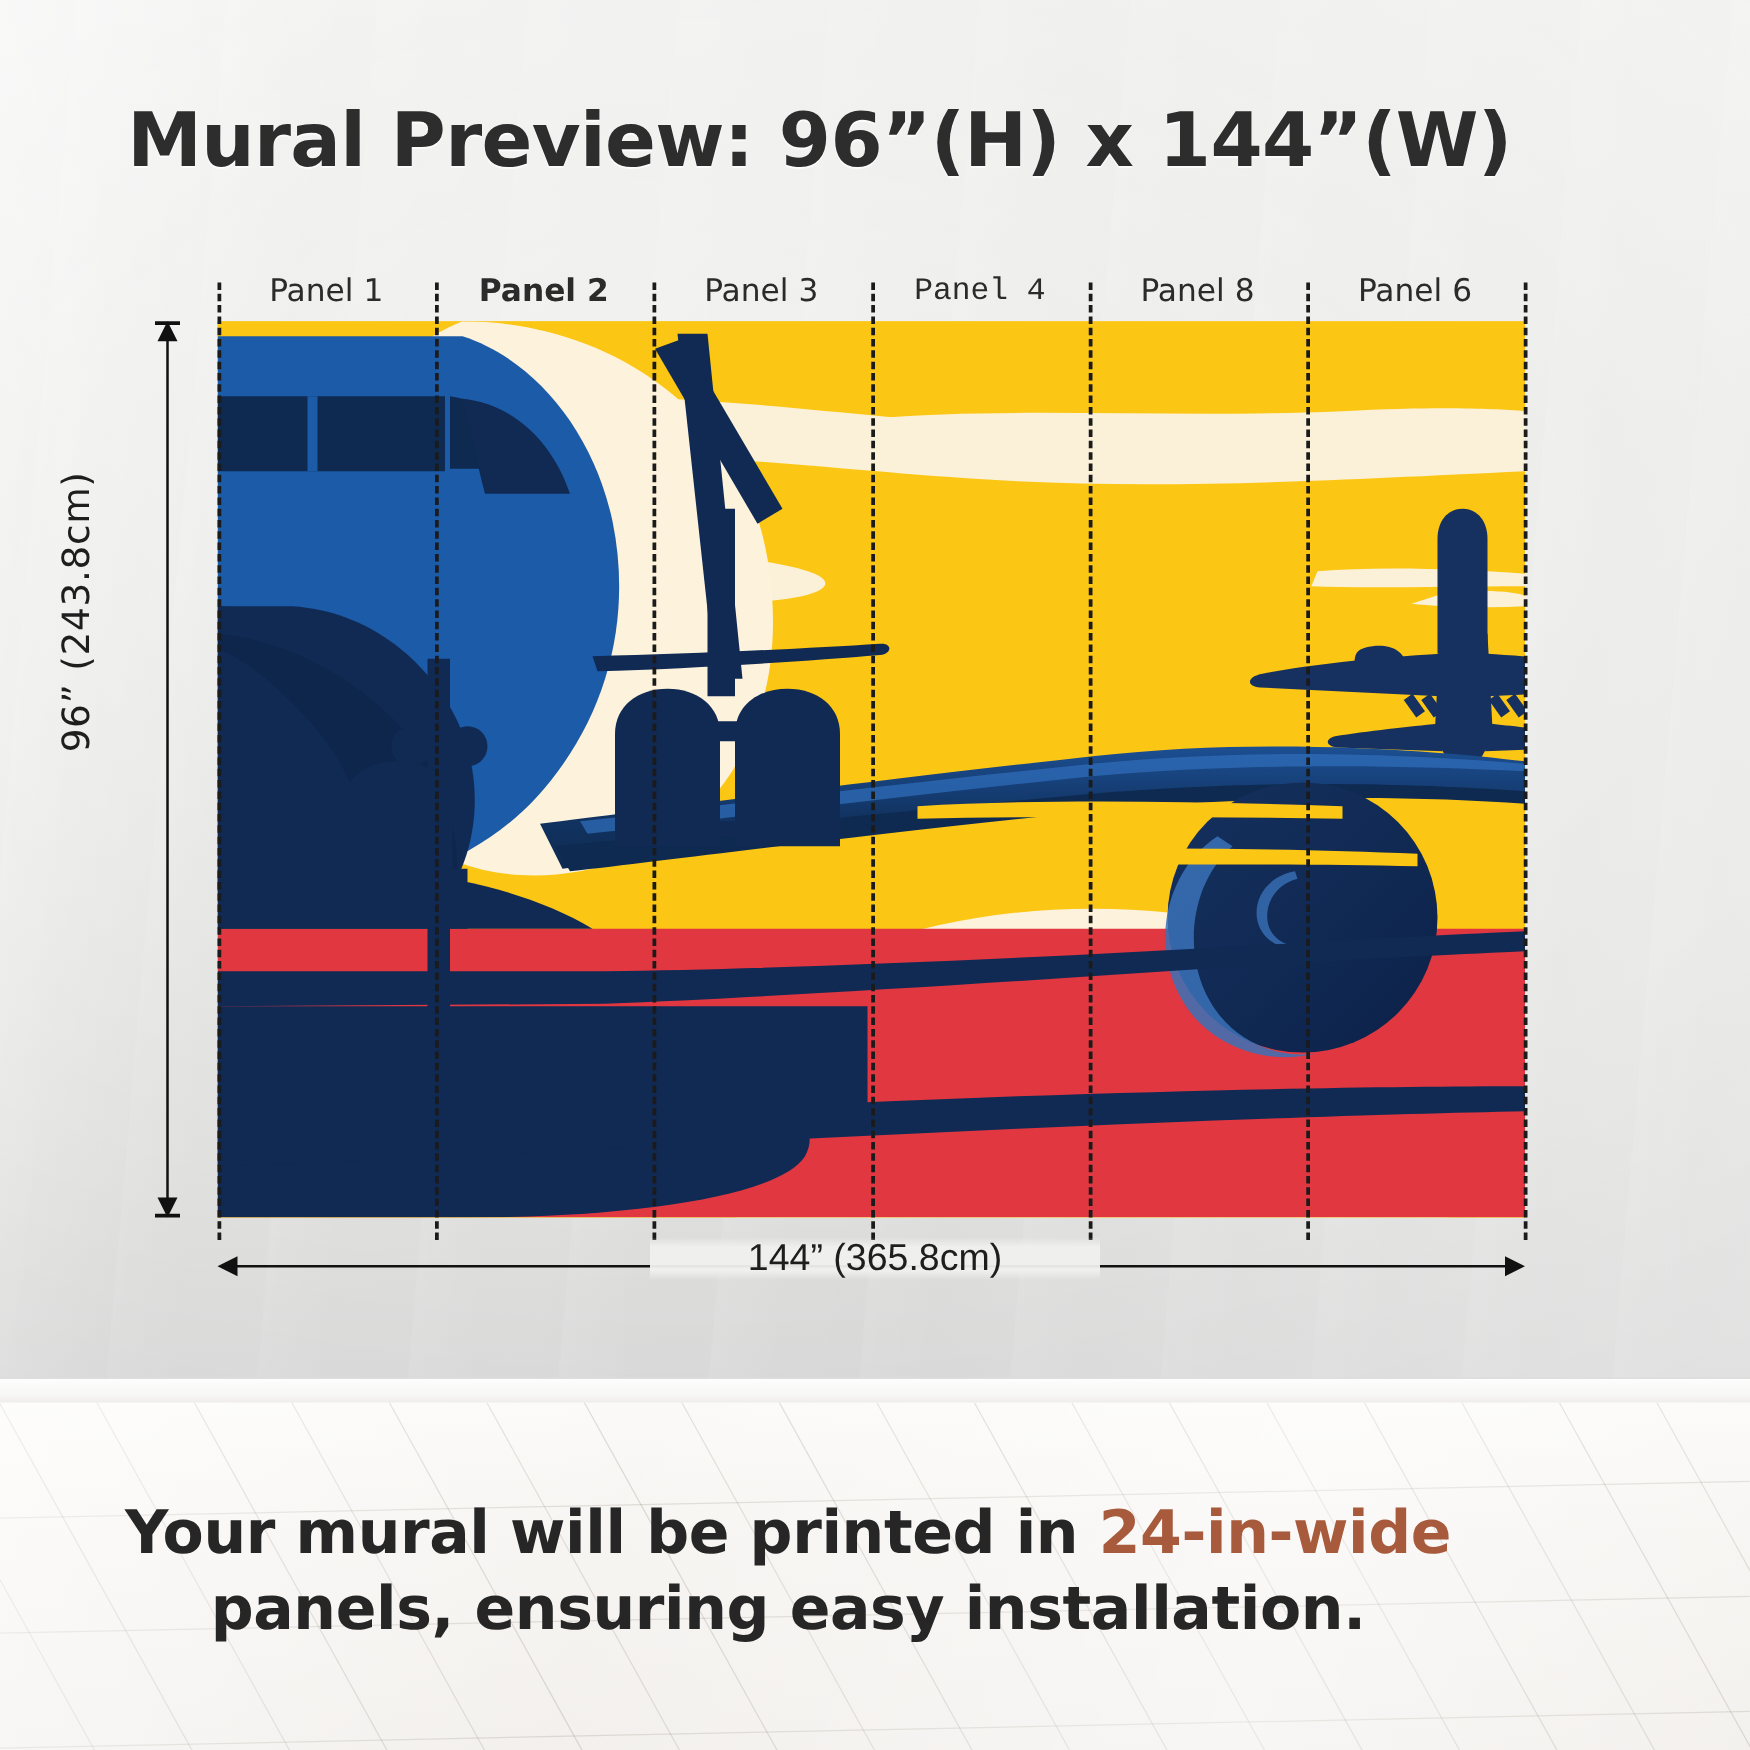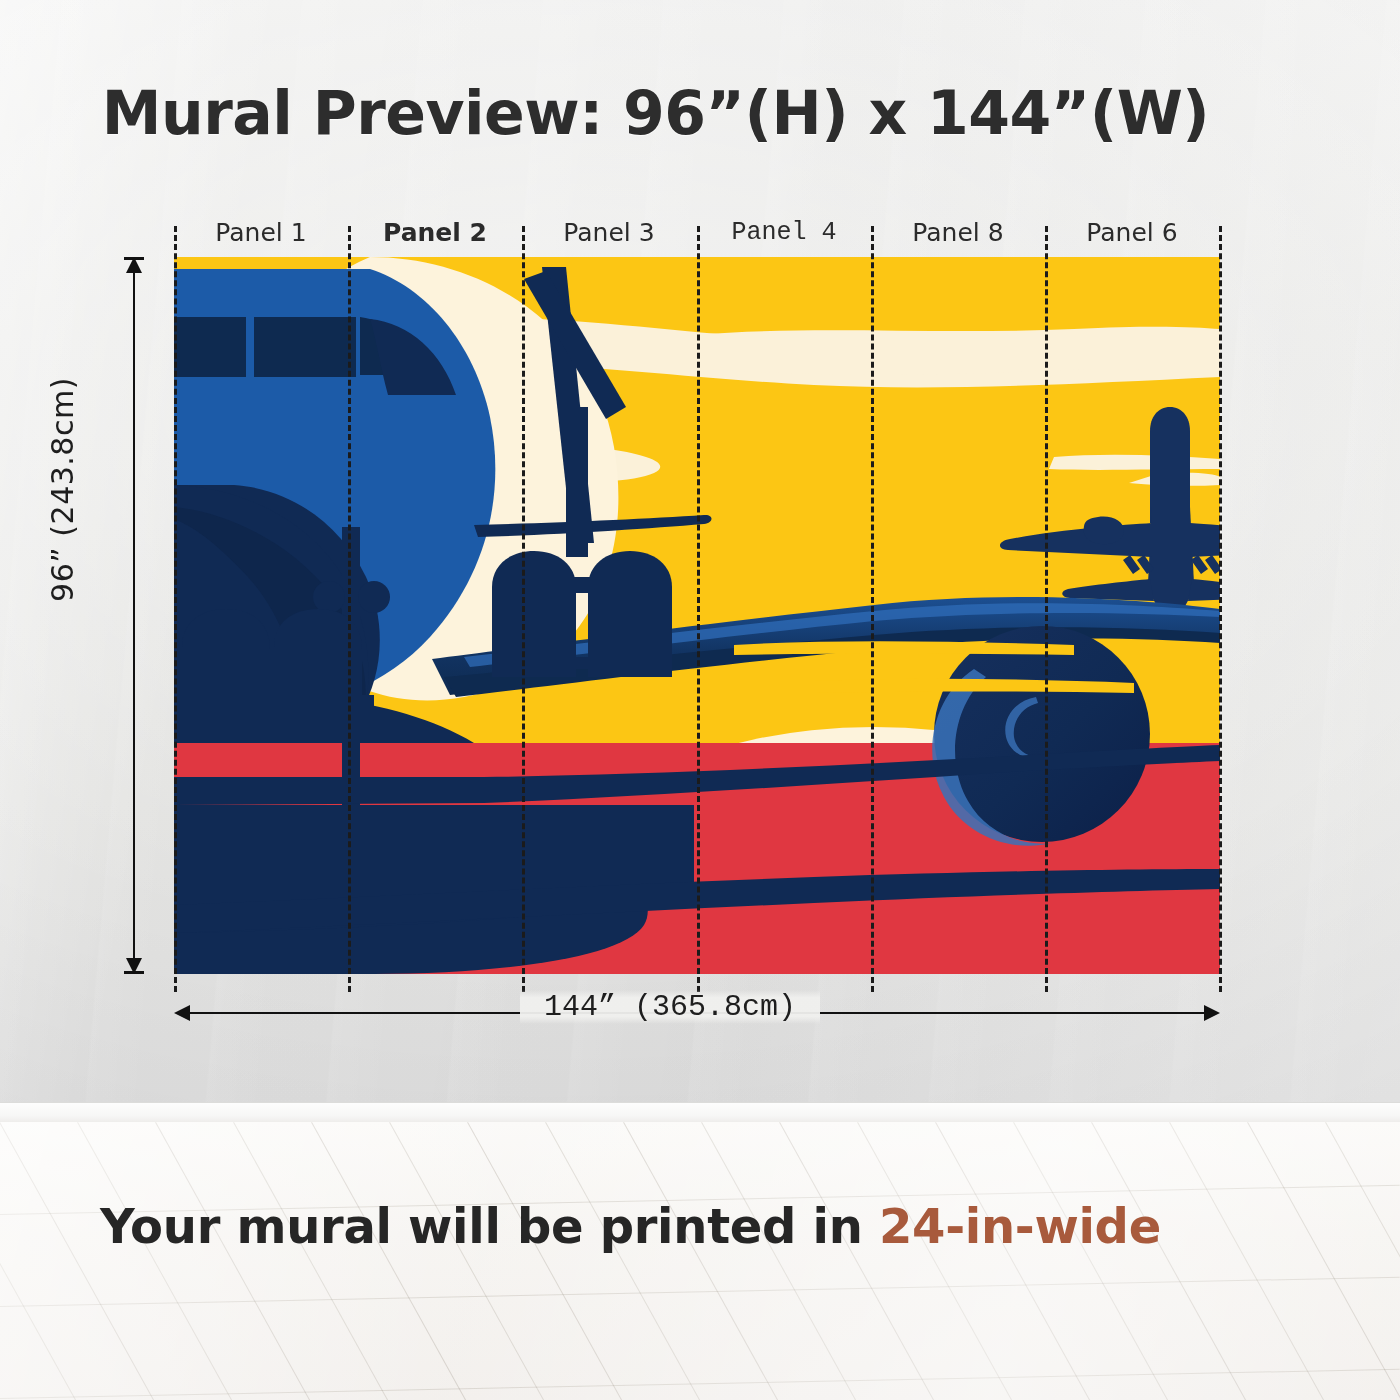--- a/index.html
+++ b/index.html
@@ -104,23 +104,23 @@
     font-family:"DejaVu Sans","Liberation Sans",sans-serif;
     letter-spacing:.5px;
   }
 
   .dim-h{ position:absolute; left:174px; top:1005px; width:1046px; height:16px; }
   .dim-h .line{ position:absolute; top:7px; left:12px; width:1022px; height:2px; background:#111; }
   .dim-h .ah{ position:absolute; top:0; height:0;width:0;border-top:8px solid transparent;border-bottom:8px solid transparent; }
   .dim-h .ah.lt{ left:0; border-right:16px solid #111; }
   .dim-h .ah.rt{ right:0; border-left:16px solid #111; }
   .h-label{
-    position:absolute; left:520px; top:990px; width:300px; text-align:center;
+    position:absolute; left:520px; top:990px; width:360px; text-align:center;
     font-size:30px; color:#1e1e1e;
-    font-family:Liberation Mono, monospace;
+    font-family:Liberation Sans, sans-serif;
     background:linear-gradient(180deg, rgba(240,240,238,.0) 0%, rgba(240,240,238,.95) 22%, rgba(240,240,238,.95) 78%, rgba(240,240,238,0) 100%);
   }
 
   
   .caption{
     position:absolute; left:0; top:1196px; width:1261px; text-align:center;
     font-size:48px; line-height:1.28; color:#262626; font-weight:bold;
     font-family:"DejaVu Sans","Liberation Sans",sans-serif;
     letter-spacing:-.3px;
   }
@@ -327,15 +327,16 @@
         <div class="plank b" style="left: 0px; top: 184px; width: 1400px; transform: rotate(-1.2deg);"></div>
         <div class="plank b" style="left: 0px; top: 276px; width: 1400px; transform: rotate(-1.2deg);"></div>
       </div>
     <div class="floor-gloss"></div>
   </div>
 
   <div class="caption">
     <div>
       <span>Your mural will be printed in </span><span class="accent">24-in-wide</span>
     </div>
+    <div>panels, ensuring easy installation.</div>
   </div>
 
 </div>
 
 </body></html>

